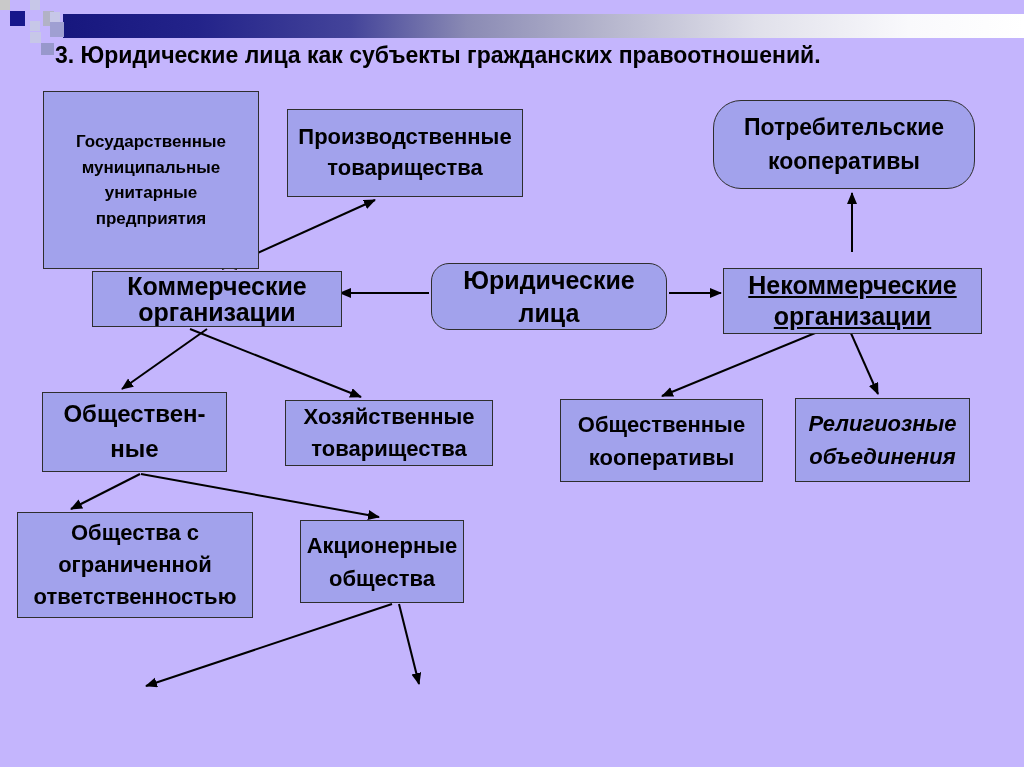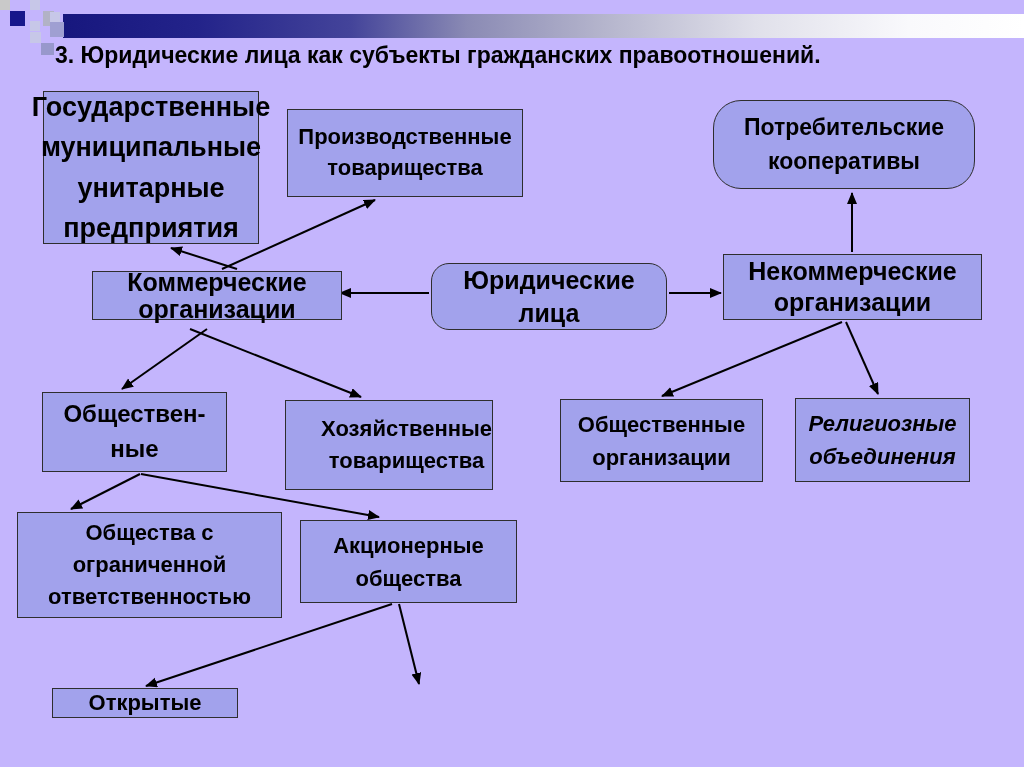--- a/index.html
+++ b/index.html
@@ -19,32 +19,32 @@
     position:absolute;left:55px;top:42px;width:950px;
     font-size:23px;font-weight:bold;color:#000;letter-spacing:0;
   }
   
   .node{
     position:absolute;background:#a2a2ec;border:1px solid #2e2e2e;
     display:flex;align-items:center;justify-content:center;
     text-align:center;font-weight:bold;color:#000;box-sizing:border-box;
   }
   .node .lbl{white-space:pre-line;}
-  #n-gov     {left:43px;  top:91px;  width:216px; height:153px; font-size:27px; line-height:1.5;}
+  #n-gov     {left:43px;  top:91px;  width:216px; height:178px; font-size:17px; line-height:1.5;}
   #n-prod    {left:287px; top:109px; width:236px; height:88px;  font-size:22px; line-height:1.4;}
   #n-cons    {left:713px; top:100px; width:262px; height:89px;  font-size:23px; line-height:1.45;border-radius:28px;}
-  #n-comm    {left:92px;  top:271px; width:250px; height:49px;  font-size:25px; line-height:1.05;}
+  #n-comm    {left:92px;  top:271px; width:250px; height:56px;  font-size:25px; line-height:1.05;}
   #n-legal   {left:431px; top:263px; width:236px; height:67px;  font-size:25px; line-height:1.3;border-radius:18px;}
-  #n-noncomm {left:723px; top:254px; width:259px; height:66px;  font-size:25px; line-height:1.25;}
+  #n-noncomm {left:723px; top:268px; width:259px; height:66px;  font-size:25px; line-height:1.25;text-decoration:underline;}
   #n-obsh    {left:42px;  top:392px; width:185px; height:80px;  font-size:24px; line-height:1.45;}
-  #n-partn   {left:285px; top:400px; width:208px; height:90px;  font-size:22px; line-height:1.45;justify-content:flex-end;}
+  #n-partn   {left:285px; top:400px; width:208px; height:66px;  font-size:22px; line-height:1.45;}
   #n-puborg  {left:560px; top:399px; width:203px; height:83px;  font-size:22px; line-height:1.5;}
   #n-relig   {left:795px; top:398px; width:175px; height:84px;  font-size:22px; line-height:1.5;font-style:italic;}
-  #n-ooo     {left:17px;  top:512px; width:265px; height:106px; font-size:22px; line-height:1.45;}
-  #n-ao      {left:300px; top:520px; width:217px; height:83px;  font-size:22px; line-height:1.5;}
+  #n-ooo     {left:17px;  top:512px; width:236px; height:106px; font-size:22px; line-height:1.45;}
+  #n-ao      {left:300px; top:520px; width:164px; height:83px;  font-size:22px; line-height:1.5;}
   #n-open    {left:52px;  top:688px; width:186px; height:30px;  font-size:22px; line-height:1;}
   #n-closed  {left:317px; top:688px; width:178px; height:30px;  font-size:22px; line-height:1;}
   .arrows{position:absolute;left:0;top:0;}
   .arrows line{stroke:#000;stroke-width:2;}
 </style>
 </head>
 <body>
 
 <div class="slide">
 
@@ -113,32 +113,29 @@
   <div class="node" id="n-obsh">
     <span class="lbl">Обществен-
 ные</span>
   </div>
   <div class="node" id="n-partn">
     <span class="lbl">Хозяйственные
 товарищества</span>
   </div>
   <div class="node" id="n-puborg">
     <span class="lbl">Общественные
-организации</span>
+кооперативы</span>
   </div>
   <div class="node" id="n-relig">
     <span class="lbl">Религиозные
 объединения</span>
   </div>
   <div class="node" id="n-ooo">
     <span class="lbl">Общества с
 ограниченной
 ответственностью</span>
   </div>
   <div class="node" id="n-ao">
     <span class="lbl">Акционерные
 общества</span>
   </div>
-  <div class="node" id="n-open">
-    <span class="lbl">Открытые</span>
-  </div>
 
 </div>
 
 </body></html>

